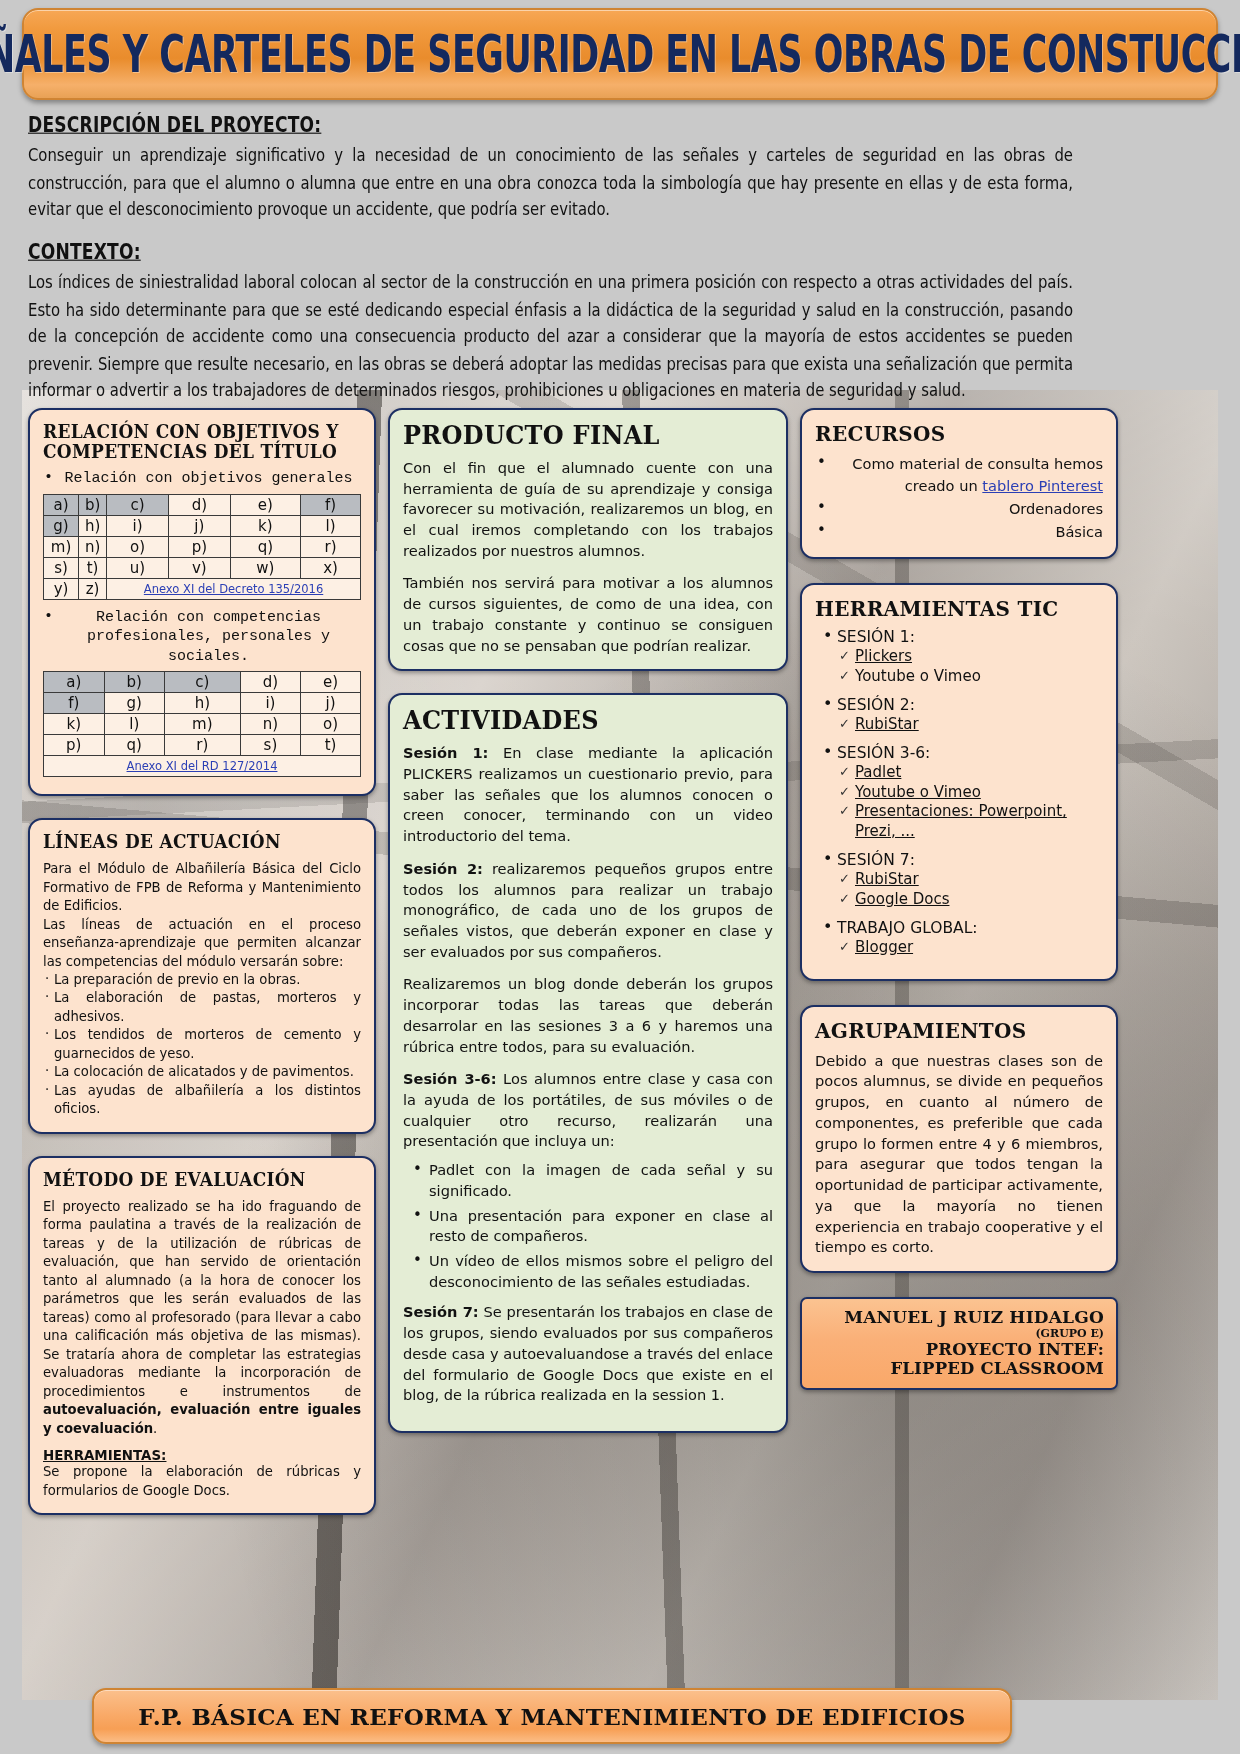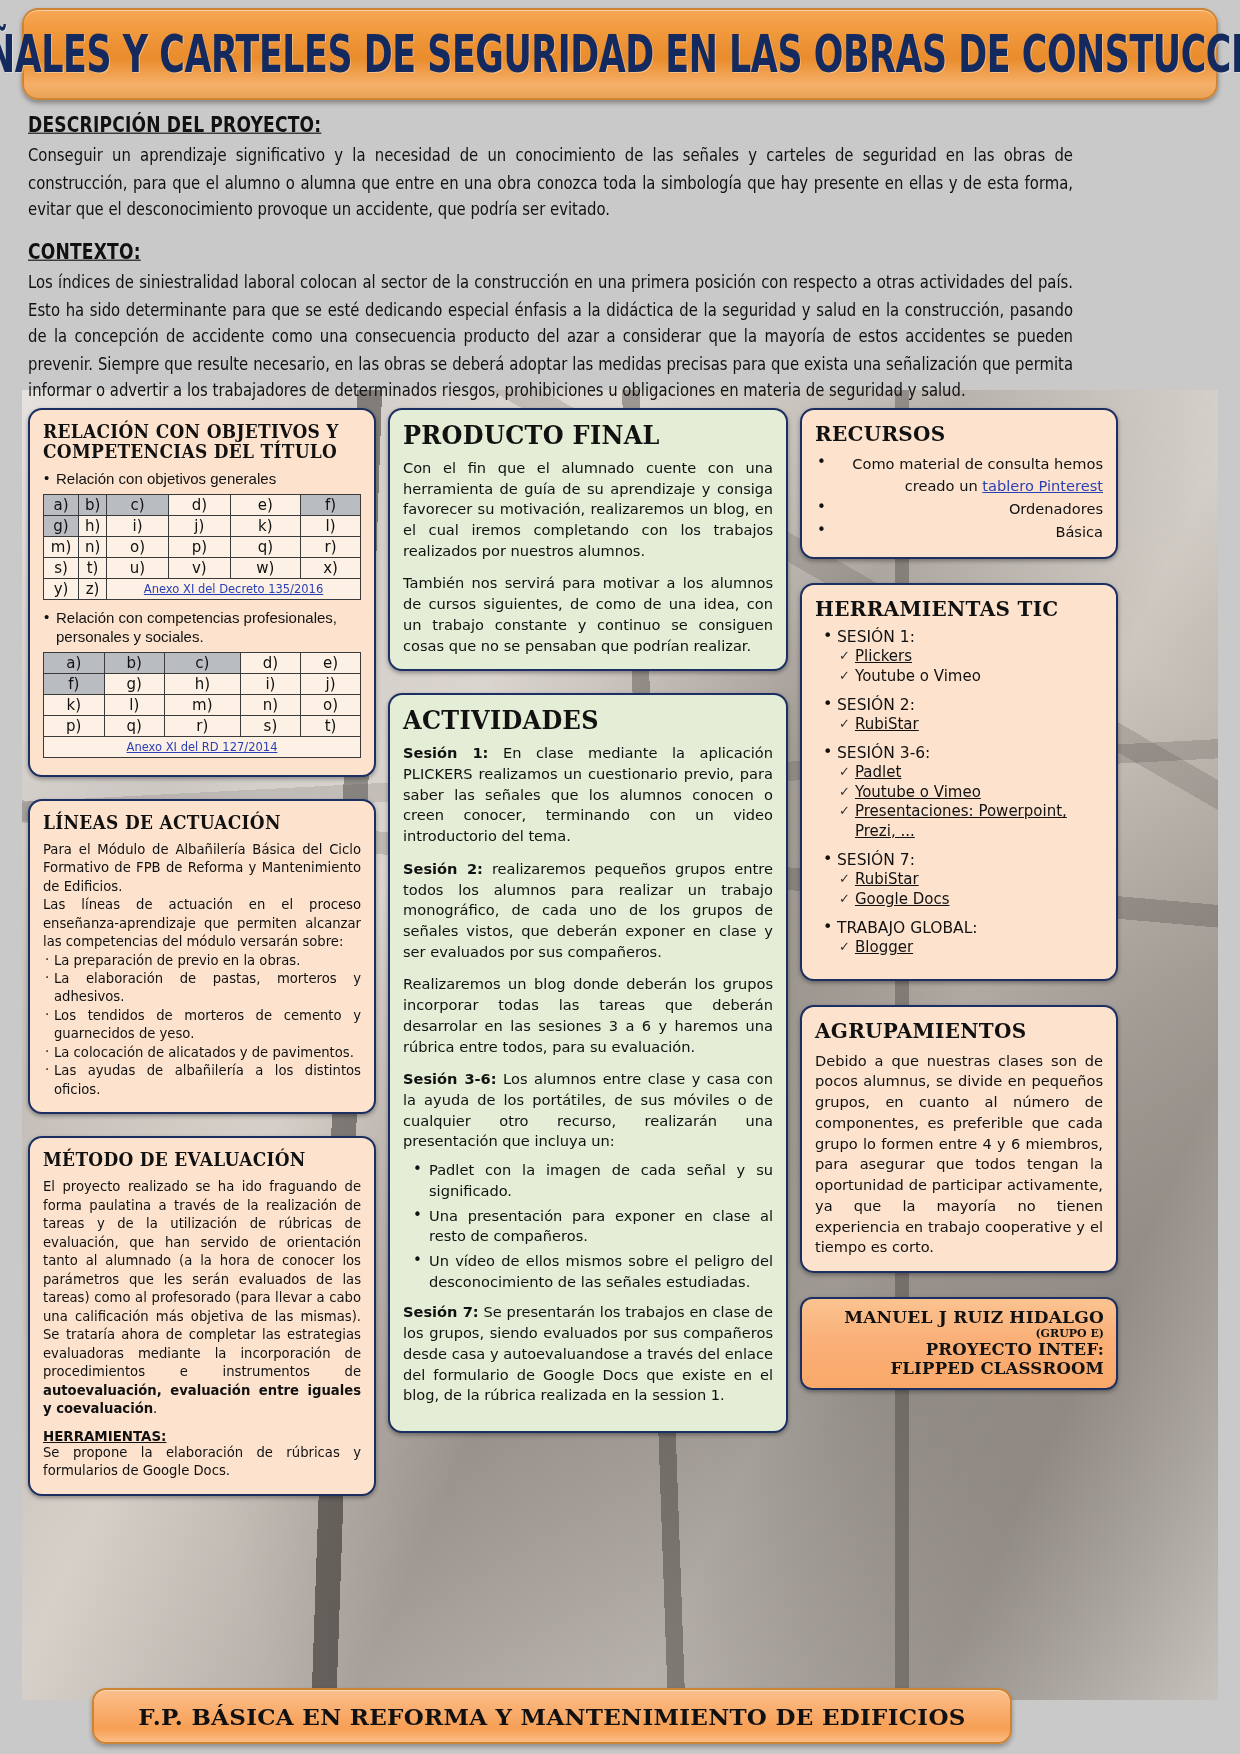--- a/index.html
+++ b/index.html
@@ -174,23 +174,24 @@
     color: #111;
     height: 21px;
   }
   table.grid td.hl { background: #b9bcc1; }
   table.grid td.link-cell {
     font-size: 11.5px;
     color: #2b3fb5;
     text-decoration: underline;
   }
   .bullet-lbl {
-    font-family: Liberation Sans, sans-serif;
+    font-family: Liberation Mono, monospace;
     font-size: 15px; color: #111; position: relative; padding-left: 13px;
     line-height: 1.3;
+    text-align: center;
   }
   .bullet-lbl::before { content:"\2022"; position:absolute; left:1px; top:-1px; }
 
   
   .act-p { margin-bottom: 12px; }
   .act-label { font-weight: 700; }
   ul.dots { list-style: none; margin: 8px 0 10px 4px; }
   ul.dots li {
     font-family:"DejaVu Sans", sans-serif;
     font-size: 14.6px; line-height: 1.42; color:#111;
@@ -209,21 +210,21 @@
 
   .sub-underline {
     font-family:"DejaVu Sans", sans-serif;
     font-size: 13.4px; font-weight: 700; text-decoration: underline;
     color:#111; margin-top: 10px; display:block;
   }
 
   
   .author-box {
     border: 2px solid #1c2f63;
-    border-radius: 12px;
+    border-radius: 7px;
     background: linear-gradient(to bottom, #fbc391 0%, #fab078 45%, #f9a869 100%);
     padding: 8px 12px 10px 28px;
     text-align: right;
     box-shadow: 0 2px 4px rgba(0,0,0,.35);
   }
   .author-box .nm {
     font-family:"DejaVu Serif", serif; font-weight: 900; font-size: 17px; color:#111;
     letter-spacing:.2px;
   }
   .author-box .grp {

